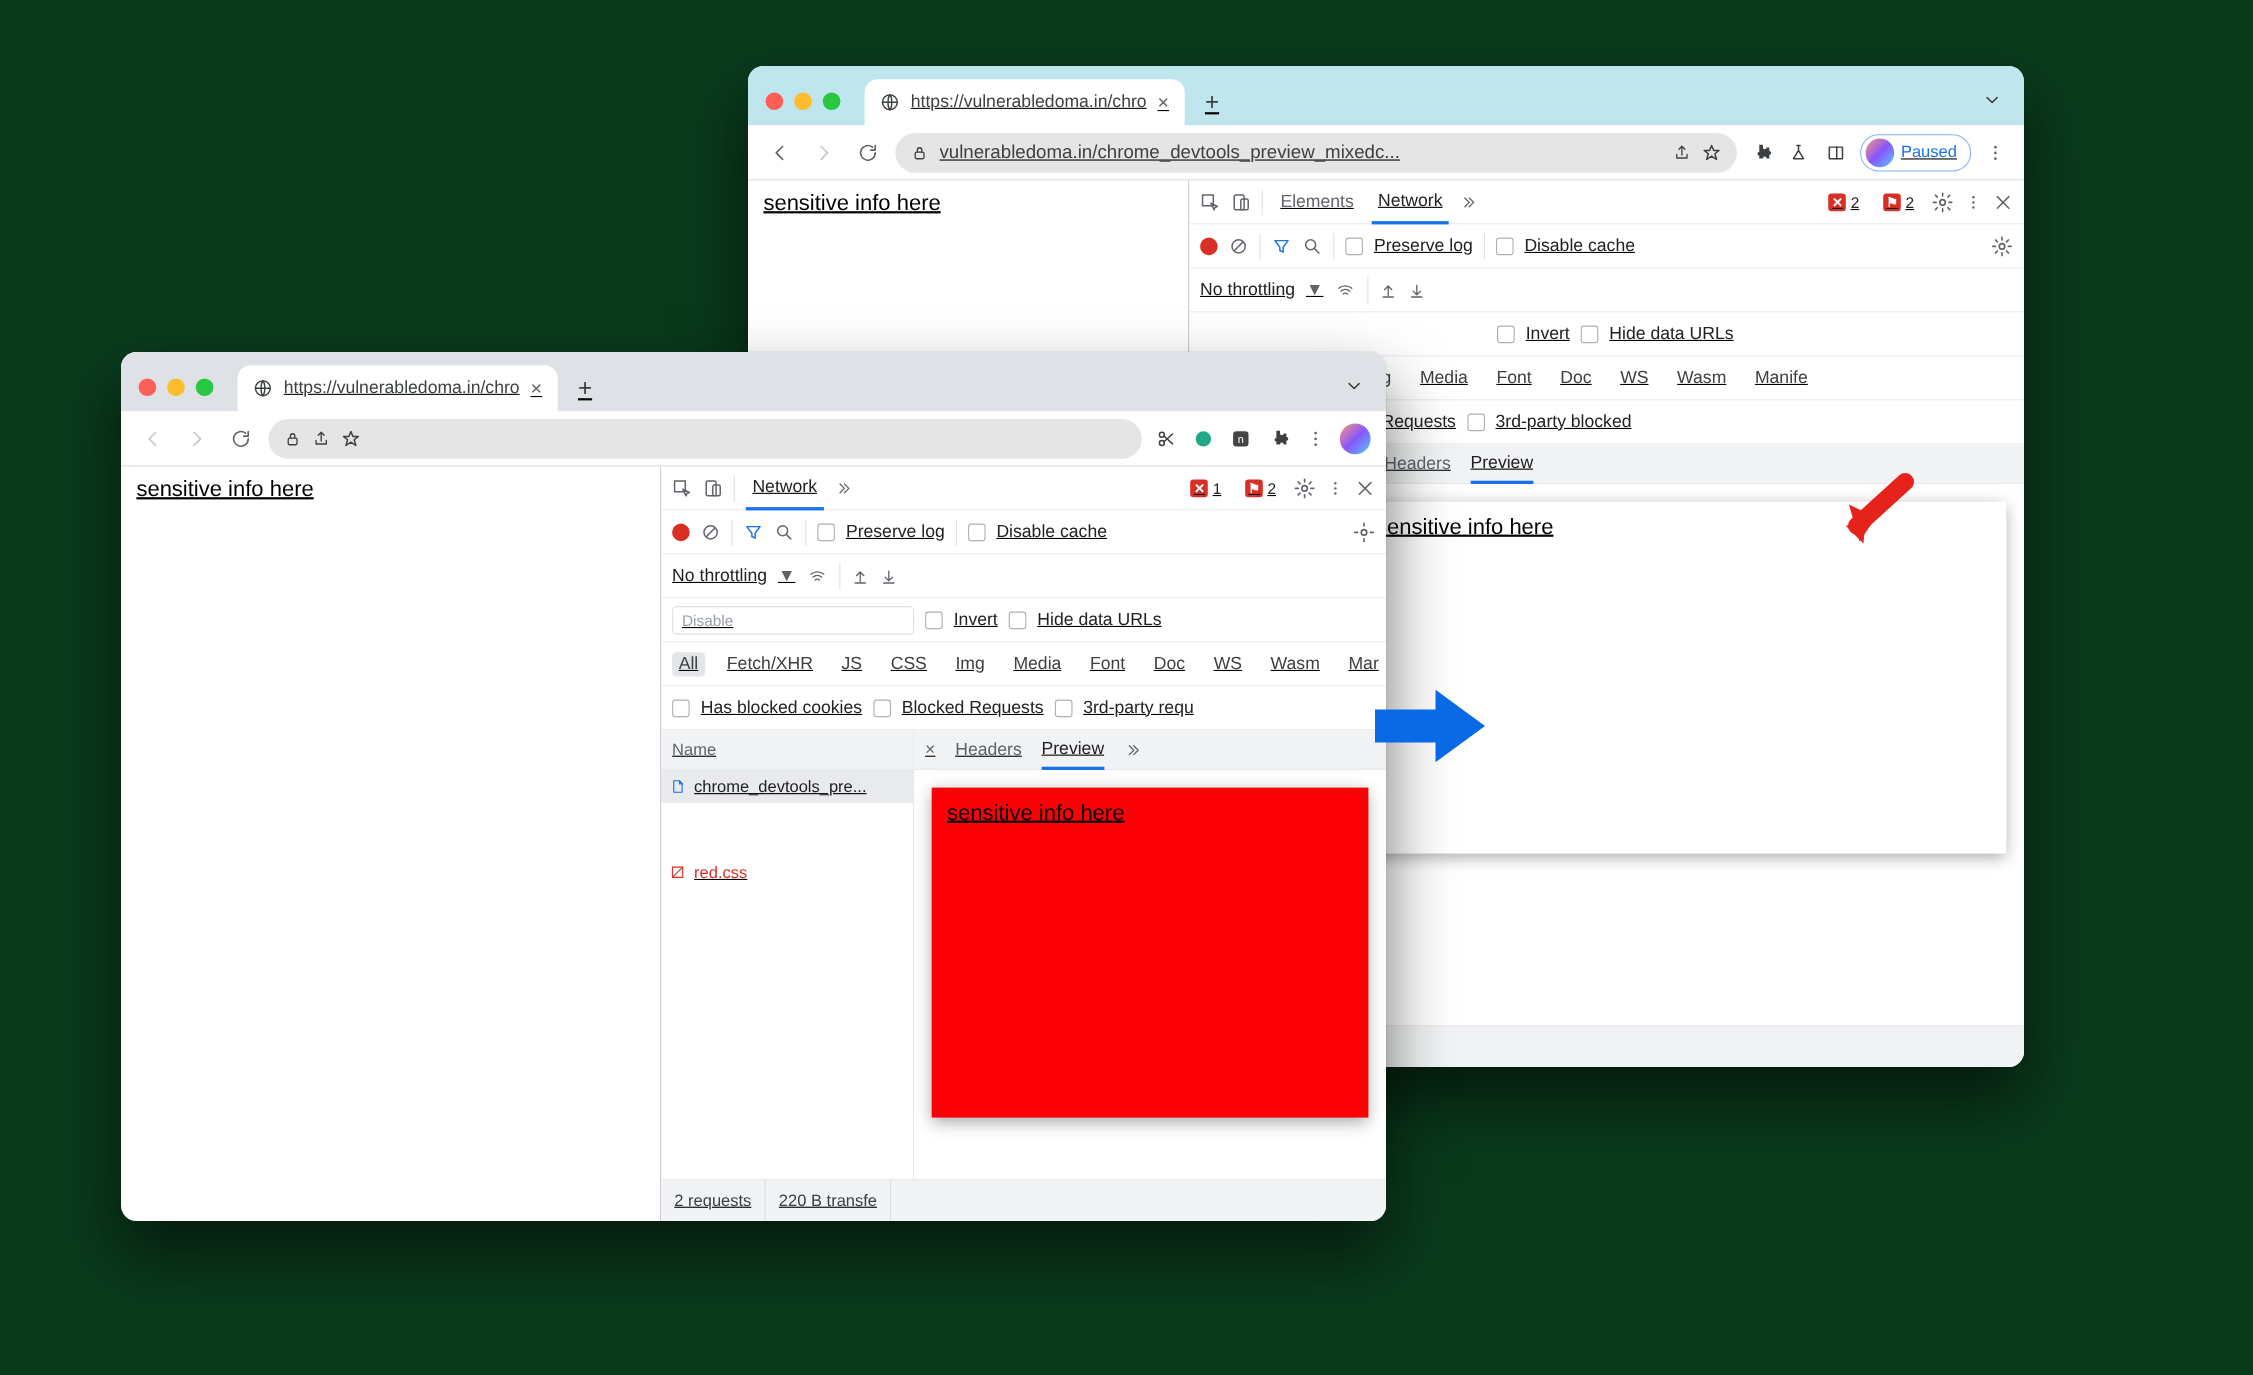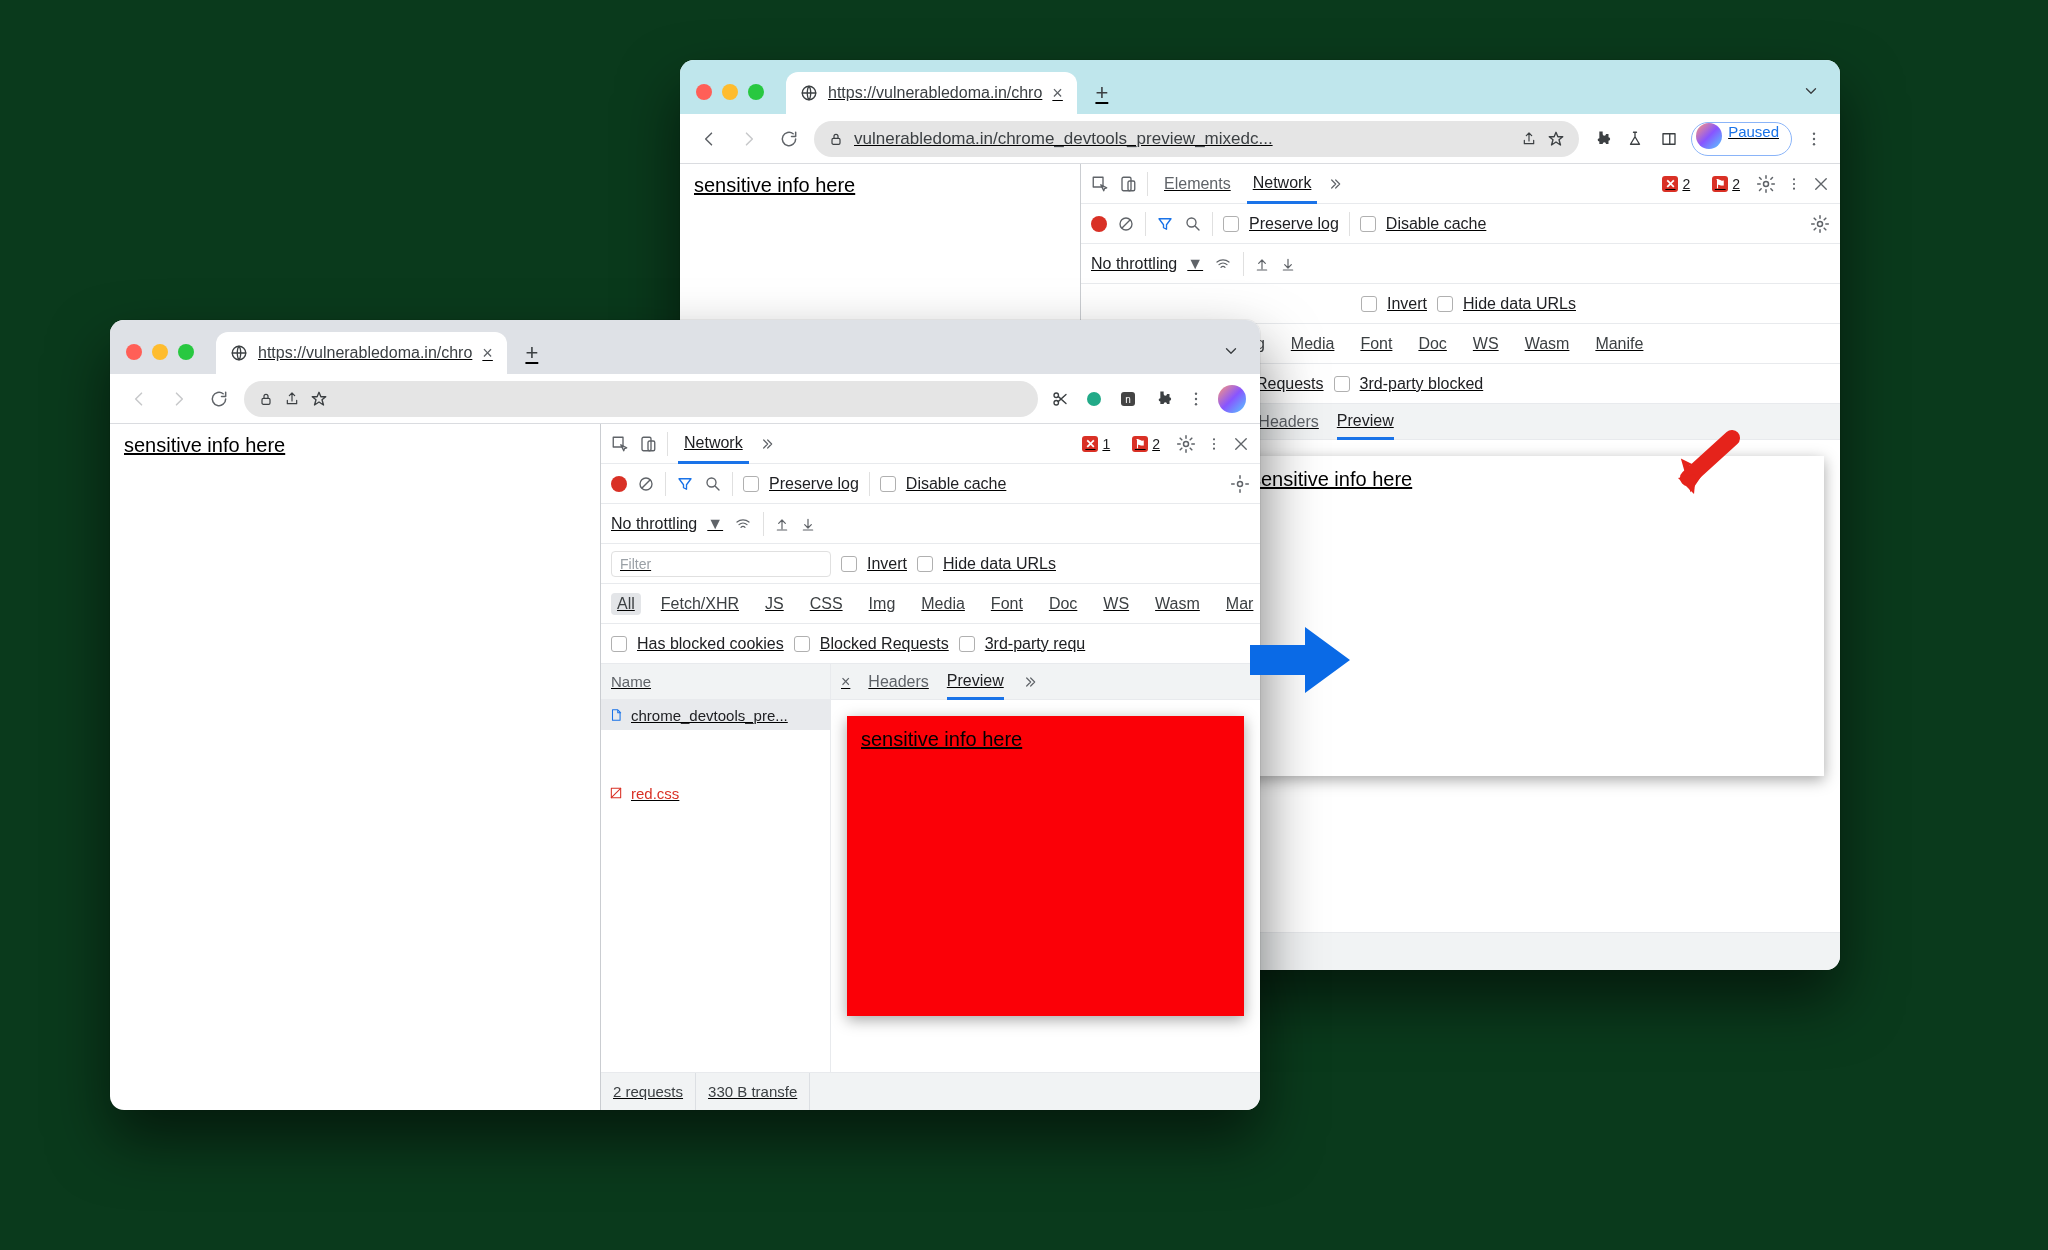--- a/index.html
+++ b/index.html
@@ -38,21 +38,21 @@
     color:#3c4043;font-size:22px;margin-bottom:4px;}
   .minimize-chevron{margin-left:auto;margin-bottom:14px;margin-right:8px;color:#3c4043;}
   
   .toolbar{height:50px;background:#fff;border-bottom:1px solid var(--chrome-grey);
     display:flex;align-items:center;gap:10px;padding:0 14px;color:var(--icon);}
   .nav-btn{width:30px;height:30px;display:flex;align-items:center;justify-content:center;color:#5f6368;}
   .nav-btn.disabled{opacity:.35;}
   .omnibox{flex:1;height:36px;background:#e5e5e5;border-radius:20px;display:flex;align-items:center;
     padding:0 14px;gap:10px;font-size:17px;color:#3c4043;}
   .omnibox .url{flex:1;white-space:nowrap;overflow:hidden;text-overflow:ellipsis;}
-  .profile-chip{height:34px;border:1px solid #8ab4f8;border-radius:18px;display:flex;gap:6px;
+  .profile-chip{height:34px;border:1px solid #8ab4f8;border-radius:18px;display:flex;align-items:center;gap:6px;
     padding:0 12px 0 4px;color:#1a73e8;font-size:15px;}
   .avatar{width:26px;height:26px;border-radius:50%;background:linear-gradient(135deg,#f97,#85f,#5cf);}
   .tb-icon{width:24px;height:24px;display:flex;align-items:center;justify-content:center;color:#3c4043;}
   
   .content-row{flex:1;display:flex;min-height:0;}
   .page-pane{flex:0 0 auto;padding:10px 14px;font-family:"Times New Roman",serif;font-size:20px;color:#000;}
   
   .devtools{flex:1;border-left:1px solid var(--devtools-border);display:flex;flex-direction:column;font-size:16px;color:#202124;min-width:0;}
   .dt-row{display:flex;align-items:center;height:40px;border-bottom:1px solid #e8eaed;padding:0 10px;gap:10px;white-space:nowrap;}
   .dt-row .spacer{flex:1;}
@@ -558,21 +558,21 @@
             </svg>
           </span>
         <span class="dt-icon">
             <svg width="16" height="16" viewBox="0 0 24 24">
               <path class="stroke" d="M12 5v13M7 13l5 5 5-5M5 21h14"></path>
             </svg>
           </span>
       </div>
 
       <div class="dt-row">
-        <span class="filter-input">Filter</span>
+        <span class="filter-input">Disable</span>
         <span class="cb"></span>
         <span>Invert</span>
         <span class="cb"></span>
         <span>Hide data URLs</span>
       </div>
 
       <div class="dt-row type-row">
         <span class="type-pill sel">All</span>
         <span class="type-pill">Fetch/XHR</span>
         <span class="type-pill">JS</span>
@@ -630,21 +630,21 @@
           <div class="preview-body">
             <div class="preview-frame red">
               <span>sensitive info here</span>
             </div>
           </div>
         </div>
       </div>
 
       <div class="status-bar">
         <div class="cell">2 requests</div>
-        <div class="cell">330 B transfe</div>
+        <div class="cell">220 B transfe</div>
       </div>
     </div>
   </div>
 </div>
 
 <div class="blue-arrow" style="left:1245px;top:620px;">
   <svg width="110" height="80" viewBox="0 0 110 80">
     <path d="M5 25 h55 v-18 l45 33 -45 33 v-18 h-55 z" fill="#0a6ae6"></path>
   </svg>
 </div>

